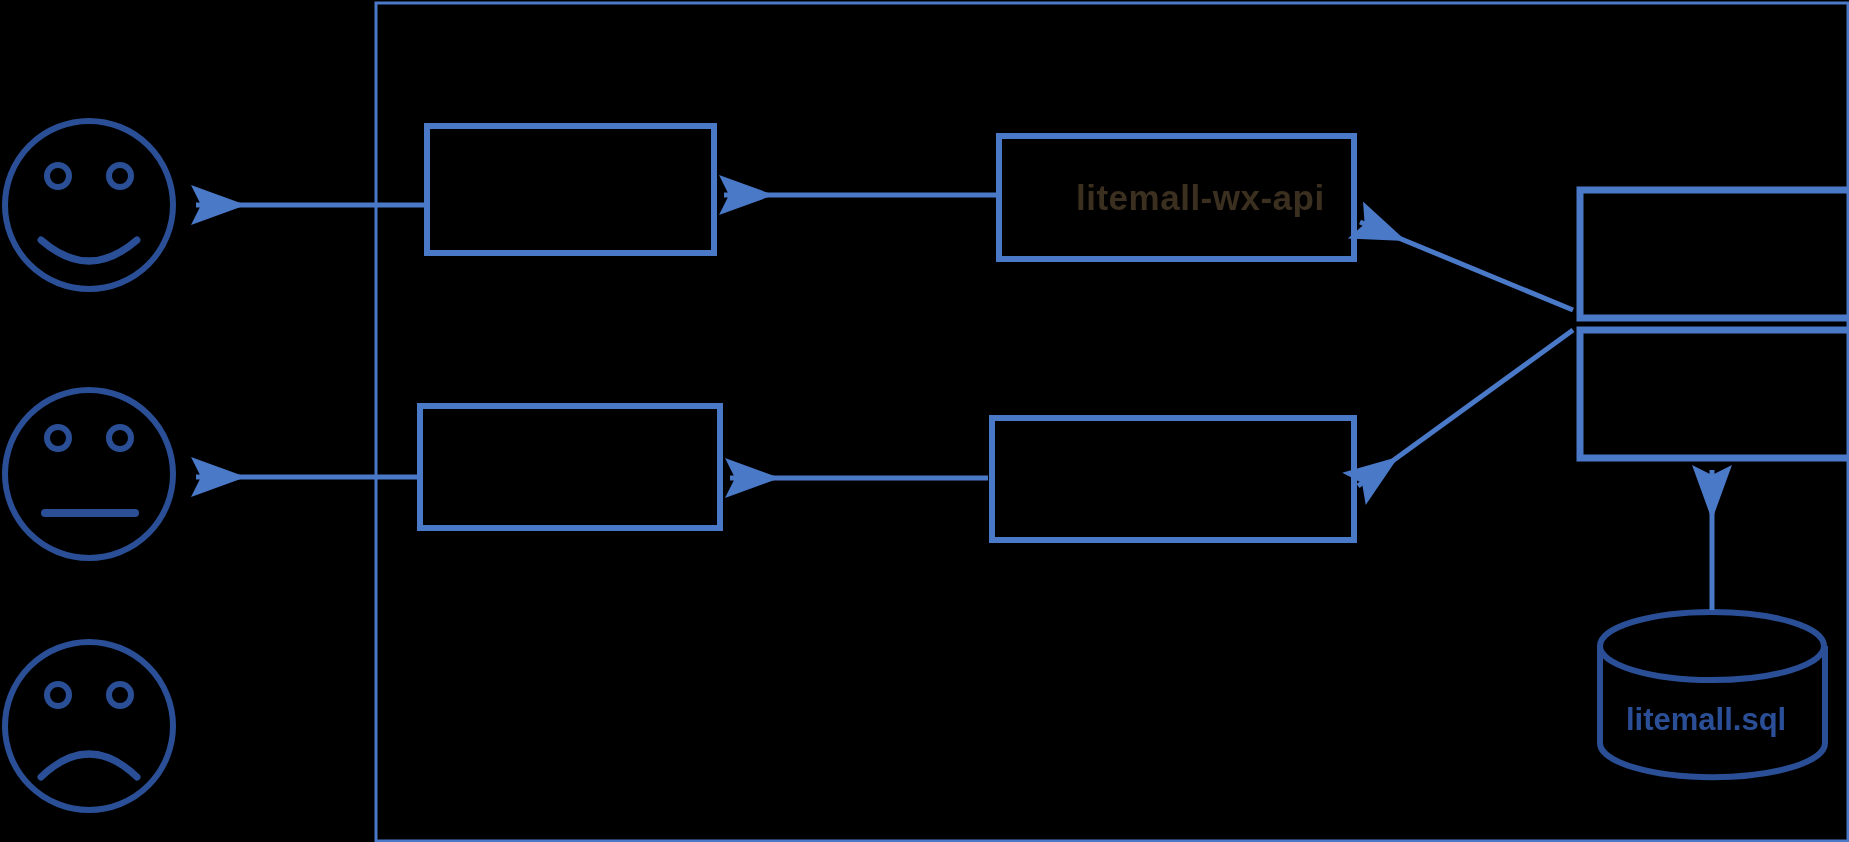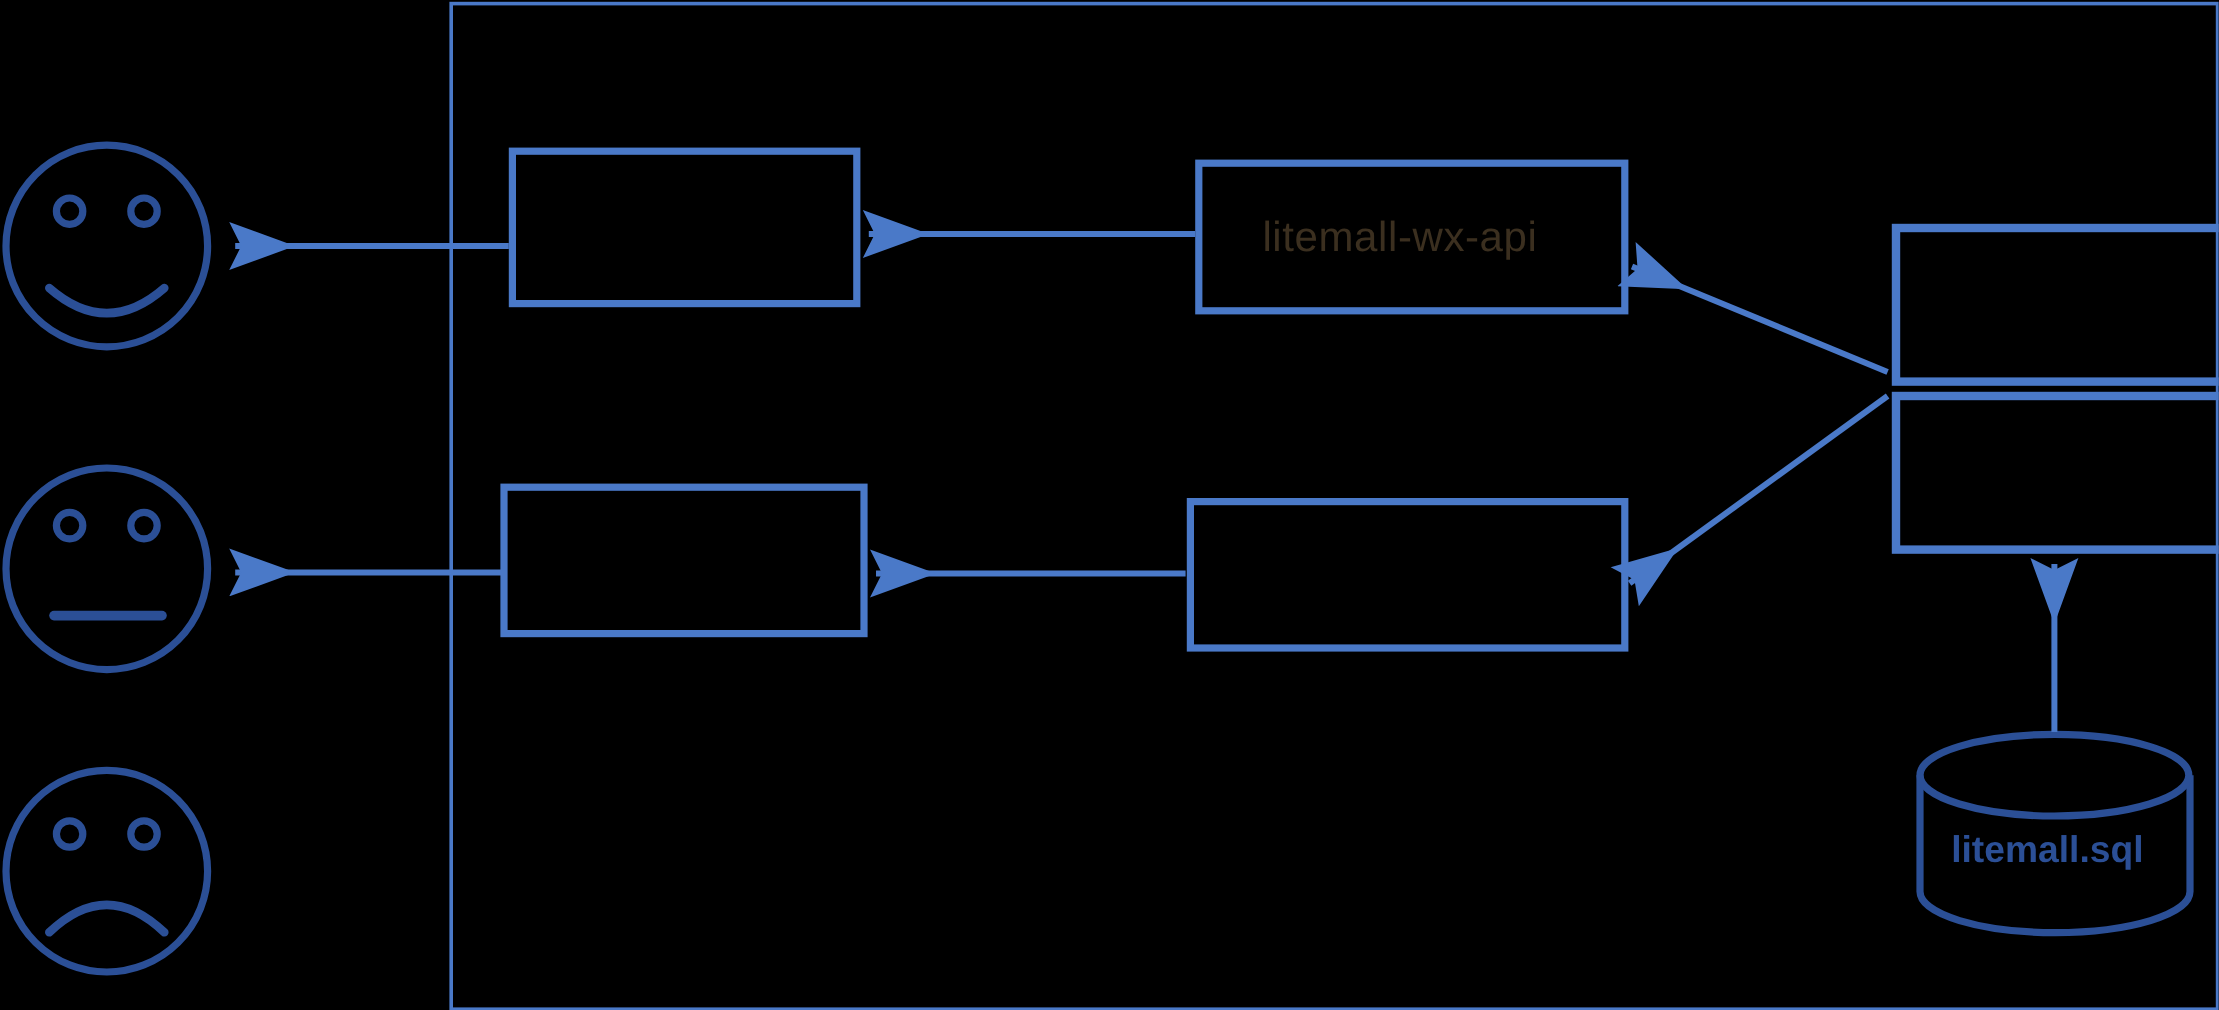--- a/index.html
+++ b/index.html
@@ -24,27 +24,29 @@
     display: block;
   }
   .lbl {
     position: absolute;
     white-space: nowrap;
     pointer-events: none;
   }
   .lbl-api {
     color: #3b2f1f;
     font-size: 35px;
-    font-weight: 400;
+    font-weight: 700;
     letter-spacing: 0.5px;
+    margin-left: 24px;
   }
   .lbl-sql {
     color: #2b4f96;
     font-size: 31px;
     font-weight: bold;
+    margin-top: 12px;
   }
 </style>
 </head>
 <body>
 
 <div id="canvas">
 
   <svg viewBox="0 0 1849 842" xmlns="http://www.w3.org/2000/svg">
     <defs>
       <marker id="arrowBlue" markerWidth="12" markerHeight="12" refX="10" refY="4" orient="auto" markerUnits="strokeWidth">

